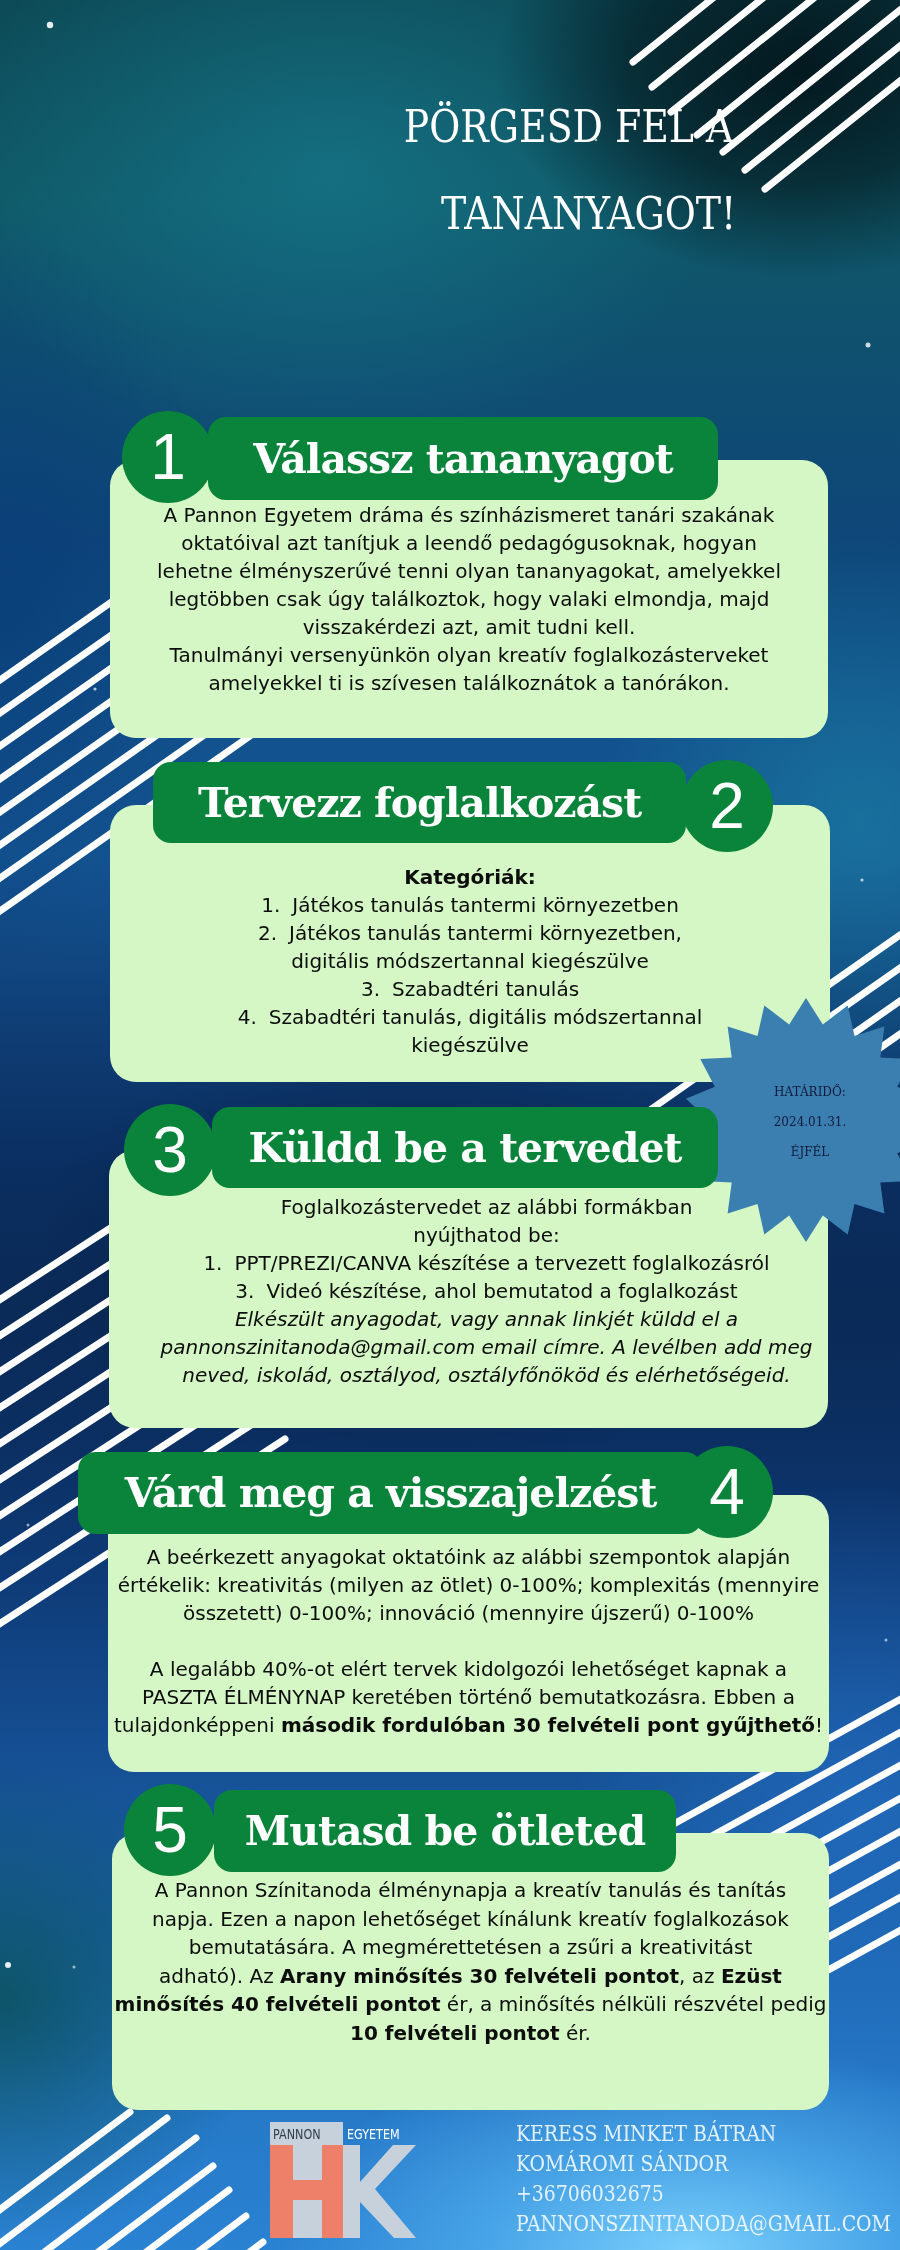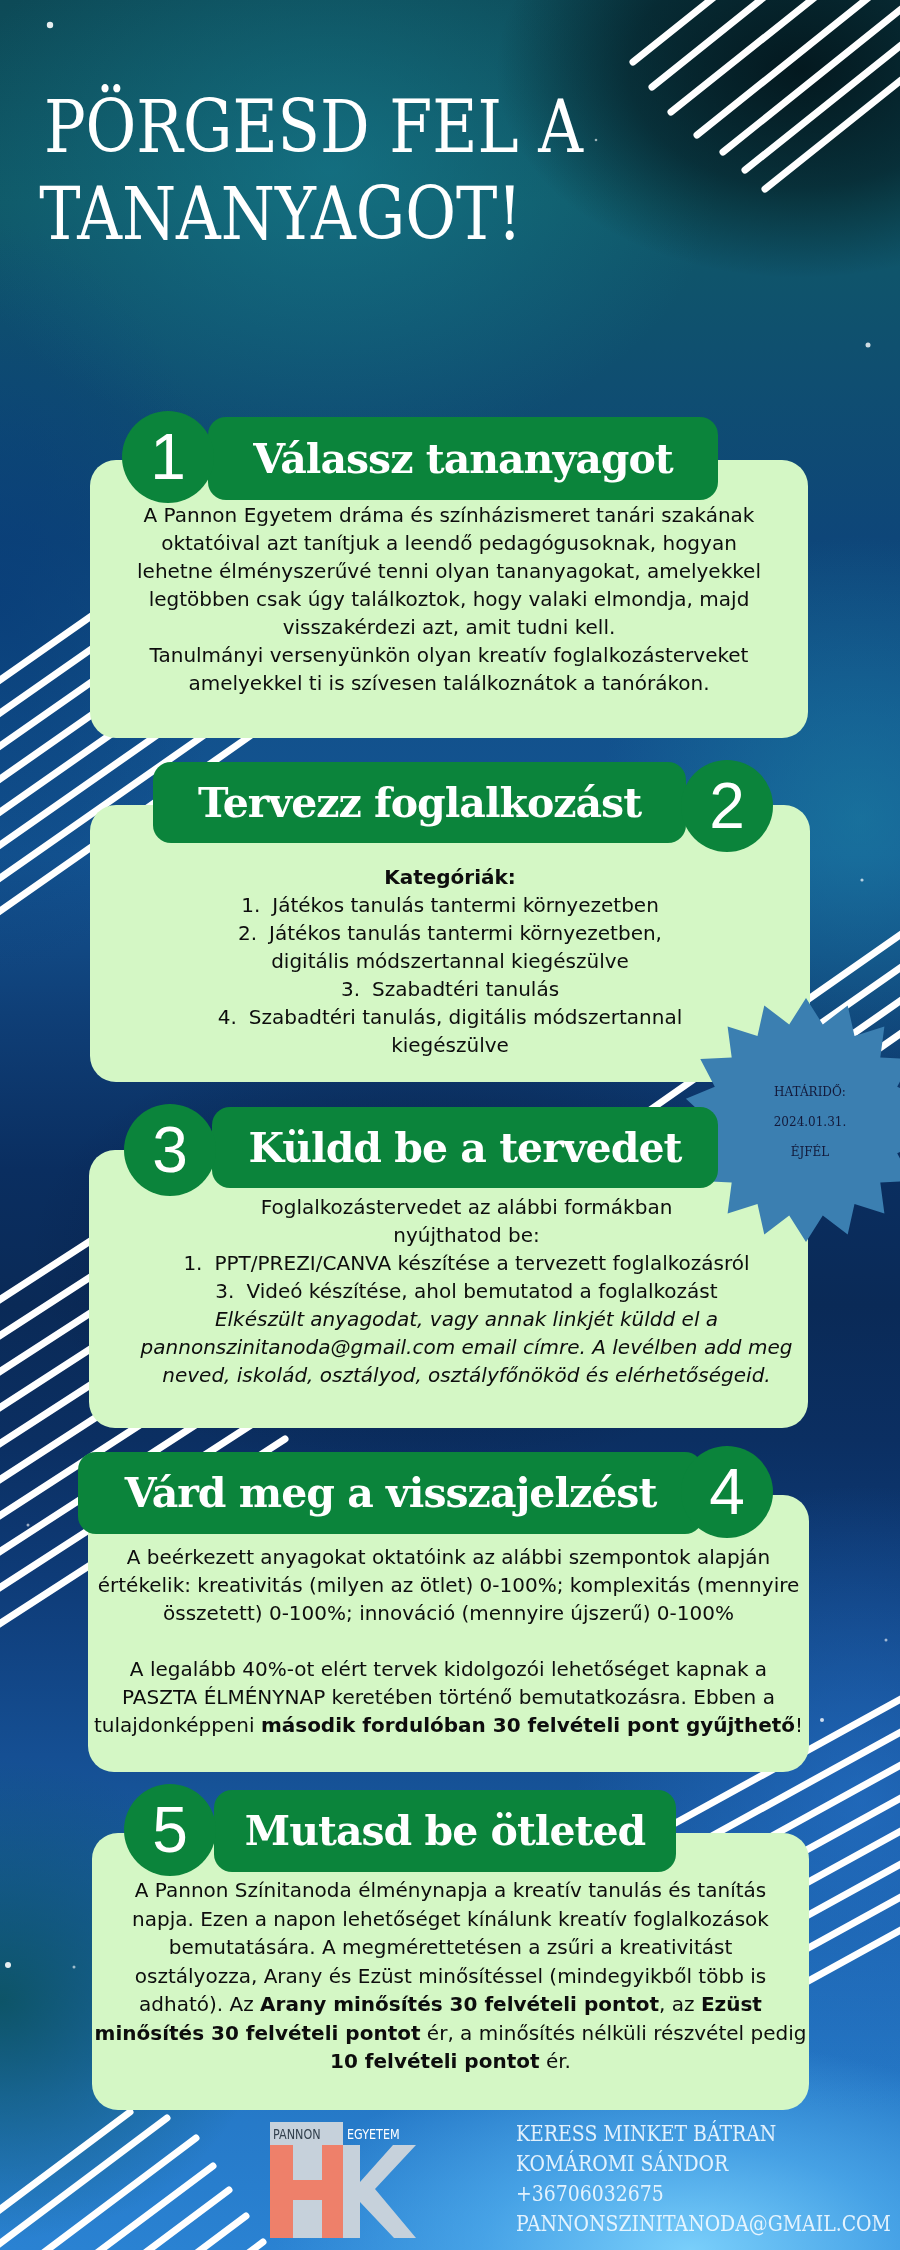--- a/index.html
+++ b/index.html
@@ -18,39 +18,40 @@
       radial-gradient(ellipse 380px 420px at 860px 1800px, rgba(40,120,210,0.55) 0%, rgba(40,120,210,0) 75%),
       radial-gradient(ellipse 520px 260px at 690px 2250px, rgba(130,215,255,0.9) 0%, rgba(90,185,245,0.6) 40%, rgba(90,185,245,0) 80%),
       radial-gradient(ellipse 360px 320px at 0px 2000px, rgba(10,80,90,0.85) 0%, rgba(10,80,90,0) 75%),
       linear-gradient(180deg, #0d4a57 0%, #0f5867 9%, #0f4e71 17%, #0e4679 24%, #12518c 32%, #145593 38%, #0f3f77 45%, #0a2e60 52%, #0a2a57 58%, #0b2f62 64%, #0e3b77 70%, #154f93 78%, #1b62ab 86%, #2578c6 93%, #2a82d2 100%);
   }
   .layer-svg { position: absolute; left: 0; top: 0; width: 900px; height: 2250px; z-index: 1; }
   .layer-svg line { stroke: #ffffff; stroke-width: 7; stroke-linecap: round; }
 
   .title {
     position: absolute; left: 0; width: 760px;
-    text-align: left; color: #ffffff;
-    font-family: "DejaVu Serif", serif; font-size: 72px; line-height: 80px;
+    text-align: right; color: #ffffff;
+    font-family: "DejaVu Serif", serif; font-size: 44px; line-height: 80px;
     white-space: nowrap; z-index: 2;
   }
   .title span, .subtitle span, .contact span { display: inline-block; transform-origin: center; }
   .title span { transform: scaleX(0.86); }
   .subtitle {
     position: absolute; left: 0; width: 760px; top: 265px;
     text-align: center; color: #eef5f5;
     font-family: "DejaVu Serif", serif; font-size: 28px; line-height: 37.5px;
     z-index: 2;
   }
   .subtitle span { transform: scaleX(0.89); white-space: nowrap; }
 
   .card-body {
     position: absolute;
     background: var(--card-bg, #d4f7c5);
     border-radius: 26px;
     z-index: 2;
+    margin-left: 20px;
   }
   .card-text {
     position: absolute; left: 0; right: 0;
     text-align: center; color: var(--text-dark, #0d0d0d);
     font-family: "DejaVu Sans", sans-serif; font-size: 20px; line-height: 28px;
   }
   .line { display: block; white-space: pre; }
   .line b, .b { font-weight: bold; }
   .italic { font-style: italic; }
   .num { margin-right: 12px; }
@@ -244,23 +245,22 @@
     </div>
   </div>
   <div class="card-header" style="left:78px;top:1452px;width:625px;height:82px">Várd meg a visszajelzést</div>
   <div class="step-circle" style="left:681px;top:1446px">4</div>
 
   <div class="card-body" style="left:92px;top:1833px;width:717px;height:277px">
     <div class="card-text" style="top:43px;line-height:28.5px">
       <span class="line">A Pannon Színitanoda élménynapja a kreatív tanulás és tanítás</span>
       <span class="line">napja. Ezen a napon lehetőséget kínálunk kreatív foglalkozások</span>
       <span class="line">bemutatására. A megmérettetésen a zsűri a kreativitást</span>
-      <span class="line">osztályozza, Arany és Ezüst minősítéssel (mindegyikből több is</span>
       <span class="line"><span>adható). Az </span><b>Arany minősítés 30 felvételi pontot</b><span>, az </span><b>Ezüst</b></span>
-      <span class="line"><b>minősítés 30 felvételi pontot</b><span> ér, a minősítés nélküli részvétel pedig</span></span>
+      <span class="line"><b>minősítés 40 felvételi pontot</b><span> ér, a minősítés nélküli részvétel pedig</span></span>
       <span class="line"><b>10 felvételi pontot</b><span> ér.</span></span>
     </div>
   </div>
   <div class="card-header" style="left:214px;top:1790px;width:462px;height:82px">Mutasd be ötleted</div>
   <div class="step-circle" style="left:124px;top:1784px">5</div>
 
   <div class="logo" aria-label="HK">
     <svg width="146" height="116" viewBox="0 0 146 116">
       <rect x="0" y="0" width="73" height="23" fill="var(--logo-gray, #c6d1db)"></rect>
       <rect x="0" y="23" width="23" height="93" fill="var(--logo-salmon, #ee806a)"></rect>

